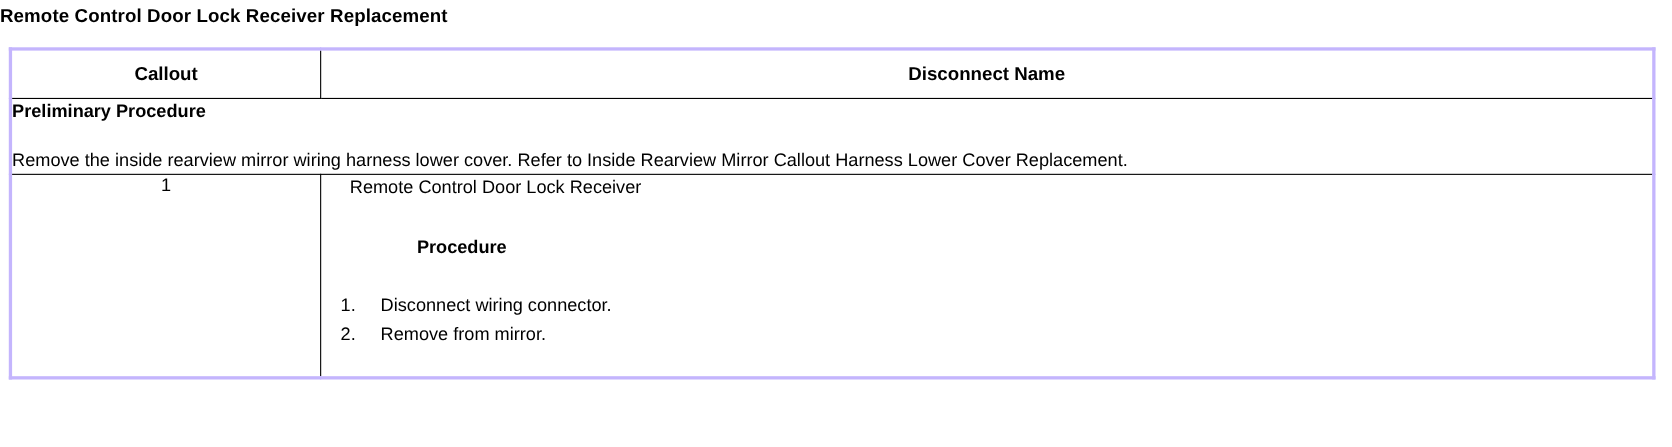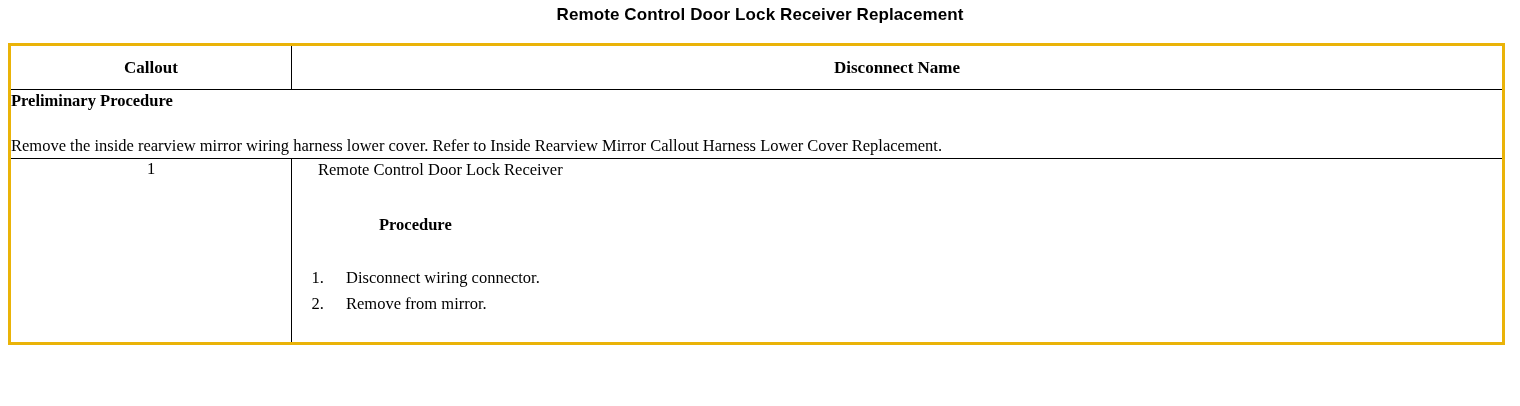--- a/index.html
+++ b/index.html
@@ -15,41 +15,40 @@
     overflow: hidden;
   }
 
   .page {
     position: relative;
     width: 1520px;
     height: 406px;
   }
 
   .doc-title {
-    text-align: center;
+    text-align: left;
     font-size: 17px;
     font-weight: bold;
     line-height: 22px;
     padding-top: 4px;
     letter-spacing: 0.1px;
   }
 
   .table-wrap {
     position: absolute;
     left: 8px;
     top: 43px;
     width: 1500px;
   }
 
   table.proc-table {
     width: 1488px;
     border-collapse: collapse;
     table-layout: fixed;
-    border: 3px solid #eab308;
-    font-family: Liberation Serif, serif;
+    border: 3px solid #c4b5fd;
   }
 
   table.proc-table td,
   table.proc-table th {
     border: 1px solid #000000;
     vertical-align: top;
     padding: 0;
   }
 
   col.col-callout { width: 282px; }

